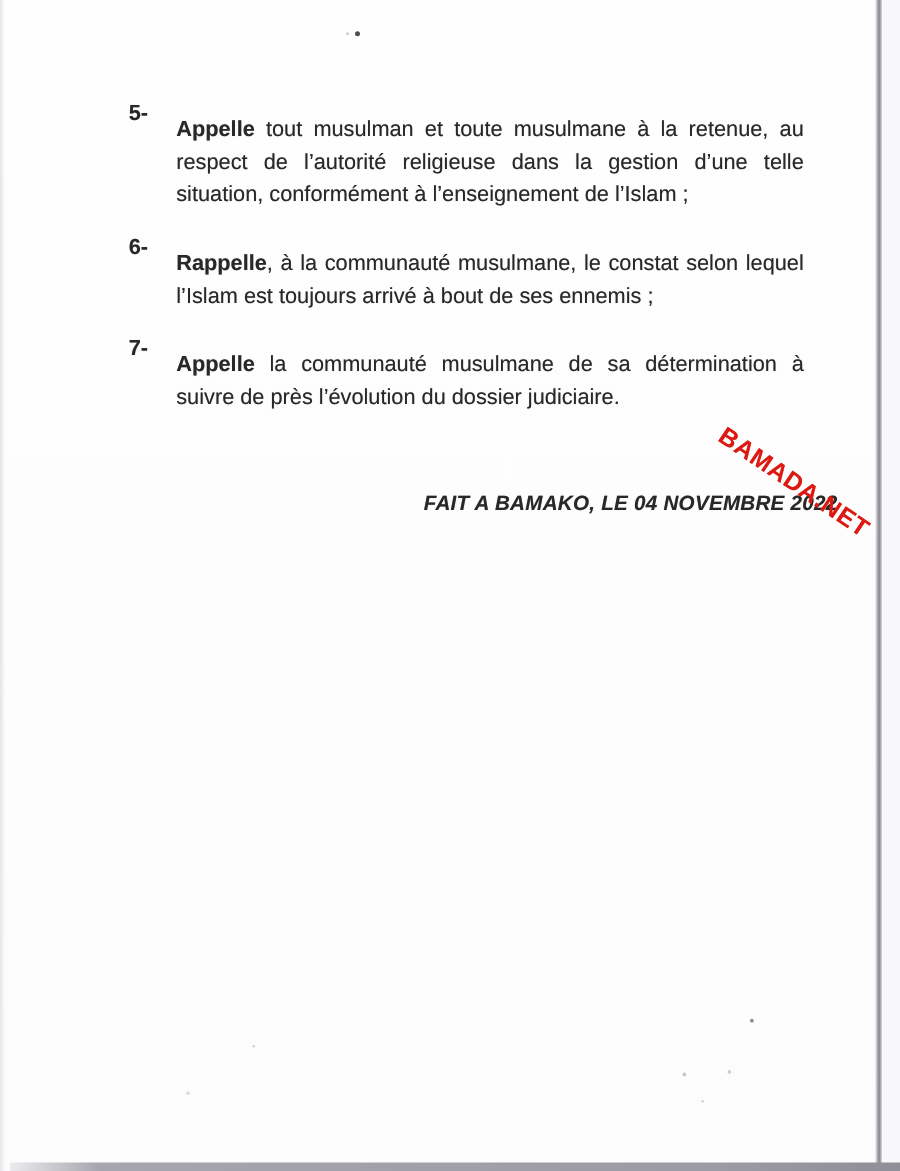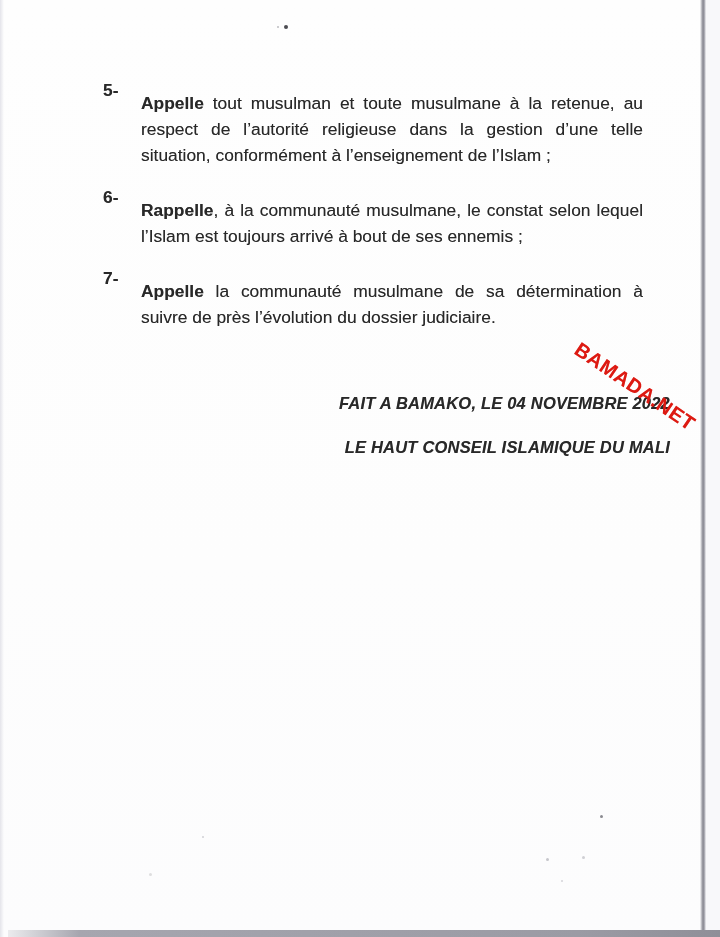--- a/index.html
+++ b/index.html
@@ -130,21 +130,20 @@
       </li>
       <li class="num-item">
         <span class="item-number">7-</span>
         <p class="item-text"><b class="lead-word">Appelle</b><span> la communauté musulmane de sa détermination à suivre de près l’évolution du dossier judiciaire.</span></p>
       </li>
     </ol>
 
 
     <div class="sig-block">
       <div class="sig-line">FAIT A BAMAKO, LE 04 NOVEMBRE 2022</div>
-      <div class="sig-line sig-line-2">LE HAUT CONSEIL ISLAMIQUE DU MALI</div>
     </div>
 
   </div>
 
   <div class="watermark" style="color: rgb(221, 26, 18);">BAMADA.NET</div>
 
   <div class="edge-right-margin"></div>
   <div class="edge-right-line"></div>
   <div class="edge-left"></div>
   <div class="edge-bottom"></div>

